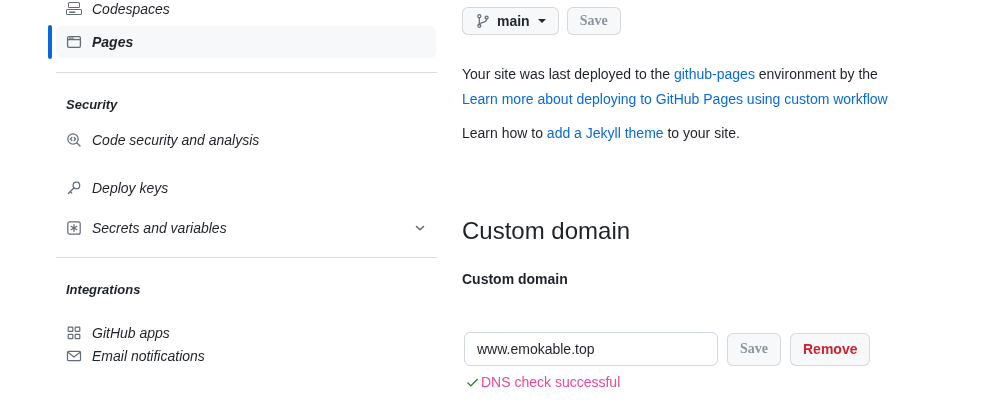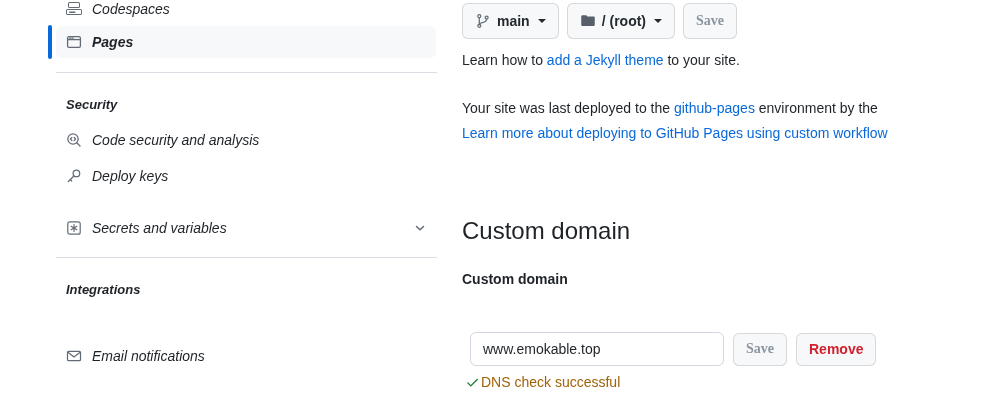--- a/index.html
+++ b/index.html
@@ -111,21 +111,21 @@
     display: flex;
     align-items: center;
     gap: 8px;
     height: 32px;
     margin-top: 5px;
   }
   .btn {
     display: inline-flex;
     align-items: center;
     gap: 6px;
-    height: 36px;
+    height: 28px;
     padding: 0 12px;
     box-sizing: border-box;
     border: 1px solid rgba(31,35,40,0.15);
     border-radius: 6px;
     background: #f6f8fa;
     font-family: "Liberation Sans", sans-serif;
     font-size: 14px;
     font-weight: 600;
     color: #24292f;
     cursor: pointer;
@@ -214,32 +214,31 @@
     height: 34px;
     box-sizing: border-box;
     padding: 0 12px;
     border: 1px solid #d0d7de;
     border-radius: 6px;
     background: #ffffff;
     font-family: "Liberation Sans", sans-serif;
     font-size: 14px;
     color: #1f2328;
     outline: none;
-    margin-left: 6px;
   }
   .domain-row .btn { height: 33px; }
   .dns-status {
     position: absolute;
     top: 374px;
     left: 2px;
     display: flex;
     align-items: center;
     gap: 1px;
     font-size: 14px;
-    color: #a16207;
+    color: #ec4899;
     white-space: nowrap;
   }
   .check-icon {
     width: 16px;
     height: 16px;
     display: inline-flex;
     align-items: center;
     justify-content: center;
     color: #1a7f37;
   }
@@ -281,21 +280,21 @@
       <span class="nav-icon">
         <svg width="16" height="16" viewBox="0 0 16 16" fill="none" stroke="currentColor" stroke-width="1.25" aria-hidden="true">
           <circle cx="7" cy="7" r="5.2"></circle>
           <path d="M11 11l3 3" stroke-linecap="round"></path>
           <path d="M5.9 5.4 4.4 7l1.5 1.6M8.1 5.4 9.6 7 8.1 8.6" stroke-linecap="round" stroke-linejoin="round"></path>
         </svg>
       </span>
       <span class="label">Code security and analysis</span>
     </div>
 
-    <div class="nav-item" style="top:160px;position:absolute;">
+    <div class="nav-item" style="top:172px;position:absolute;">
       <span class="nav-icon">
         <svg width="16" height="16" viewBox="0 0 16 16" fill="none" stroke="currentColor" stroke-width="1.25" aria-hidden="true">
           <circle cx="10.4" cy="5.4" r="3.3"></circle>
           <path d="M8.1 7.8 2.4 13.5" stroke-linecap="round"></path>
           <path d="M4.3 11.6l1.4 1.4" stroke-linecap="round"></path>
         </svg>
       </span>
       <span class="label">Deploy keys</span>
     </div>
 
@@ -311,20 +310,31 @@
         <svg width="14" height="14" viewBox="0 0 16 16" fill="none" stroke="currentColor" stroke-width="1.7" aria-hidden="true">
           <path d="M4 6.2 8 10l4-3.8" stroke-linecap="round" stroke-linejoin="round"></path>
         </svg>
       </span>
     </div>
 
     <div class="divider" style="position:absolute;top:257px;"></div>
 
     <div class="group-heading" style="position:absolute;top:283px;">Integrations</div>
 
+    <div class="nav-item" style="top:317px;position:absolute;">
+      <span class="nav-icon">
+        <svg width="16" height="16" viewBox="0 0 16 16" fill="none" stroke="currentColor" stroke-width="1.2" aria-hidden="true">
+          <rect x="2.2" y="2.2" width="4.6" height="4.2" rx="0.6"></rect>
+          <rect x="9.2" y="2.2" width="4.6" height="4.2" rx="0.6"></rect>
+          <rect x="2.2" y="9.4" width="4.6" height="4.2" rx="0.6"></rect>
+          <rect x="9.2" y="9.4" width="4.6" height="4.2" rx="0.6"></rect>
+        </svg>
+      </span>
+      <span class="label">GitHub apps</span>
+    </div>
 
     <div class="nav-item" style="top:340px;position:absolute;">
       <span class="nav-icon">
         <svg width="16" height="16" viewBox="0 0 16 16" fill="none" stroke="currentColor" stroke-width="1.25" aria-hidden="true">
           <rect x="1.5" y="3.3" width="13" height="9.4" rx="1.3"></rect>
           <path d="m1.9 4.3 6.1 4.6 6.1-4.6" stroke-linecap="round" stroke-linejoin="round"></path>
         </svg>
       </span>
       <span class="label">Email notifications</span>
     </div>
@@ -340,46 +350,37 @@
             <circle cx="4.3" cy="12.8" r="1.5"></circle>
             <circle cx="11.6" cy="4.6" r="1.5"></circle>
             <path d="M4.3 4.7v6.6" stroke-linecap="round"></path>
             <path d="M11.6 6.1c0 2.3-2 3.2-4.1 3.6-1.6.3-3.2.8-3.2 2.1" stroke-linecap="round"></path>
           </svg>
         </span>
         <span>main</span>
         <span class="caret"></span>
       </button>
 
-      <button class="btn">
-        <span class="btn-icon" style="color:#57606a;">
-          <svg width="16" height="16" viewBox="0 0 16 16" fill="currentColor" aria-hidden="true">
-            <path d="M1.25 3.5A1.25 1.25 0 0 1 2.5 2.25h3.13c.33 0 .64.13.88.37l.87.88h6.12c.69 0 1.25.56 1.25 1.25v7c0 .69-.56 1.25-1.25 1.25H2.5c-.69 0-1.25-.56-1.25-1.25v-8.25Z"></path>
-          </svg>
-        </span>
-        <span>/ (root)</span>
-        <span class="caret"></span>
-      </button>
 
       <button class="btn disabled">Save</button>
-    </div>
-
-    <div class="para p-theme">
-      <span>Learn how to </span><a class="lnk" href="#">add a Jekyll theme</a><span> to your site.</span>
     </div>
 
     <div class="para p-deploy">
       <div class="line1">
         <span>Your site was last deployed to the </span><a class="lnk" href="#">github-pages</a><span> environment by the</span>
       </div>
       <div class="line2">
         <a class="lnk" href="#">Learn more about deploying to GitHub Pages using custom workflow</a>
       </div>
     </div>
 
+    <div class="para p-theme">
+      <span>Learn how to </span><a class="lnk" href="#">add a Jekyll theme</a><span> to your site.</span>
+    </div>
+
     <h2 class="section-title">Custom domain</h2>
 
     <div class="field-label">Custom domain</div>
 
     <div class="domain-row">
       <input class="domain-input" type="text" value="www.emokable.top" style="">
       <button class="btn disabled">Save</button>
       <button class="btn danger">Remove</button>
     </div>
 

